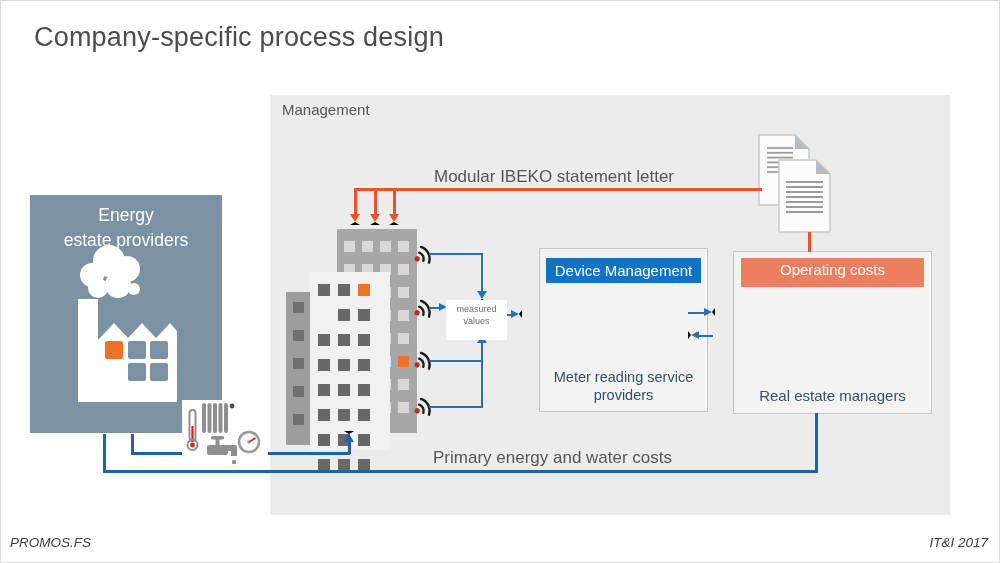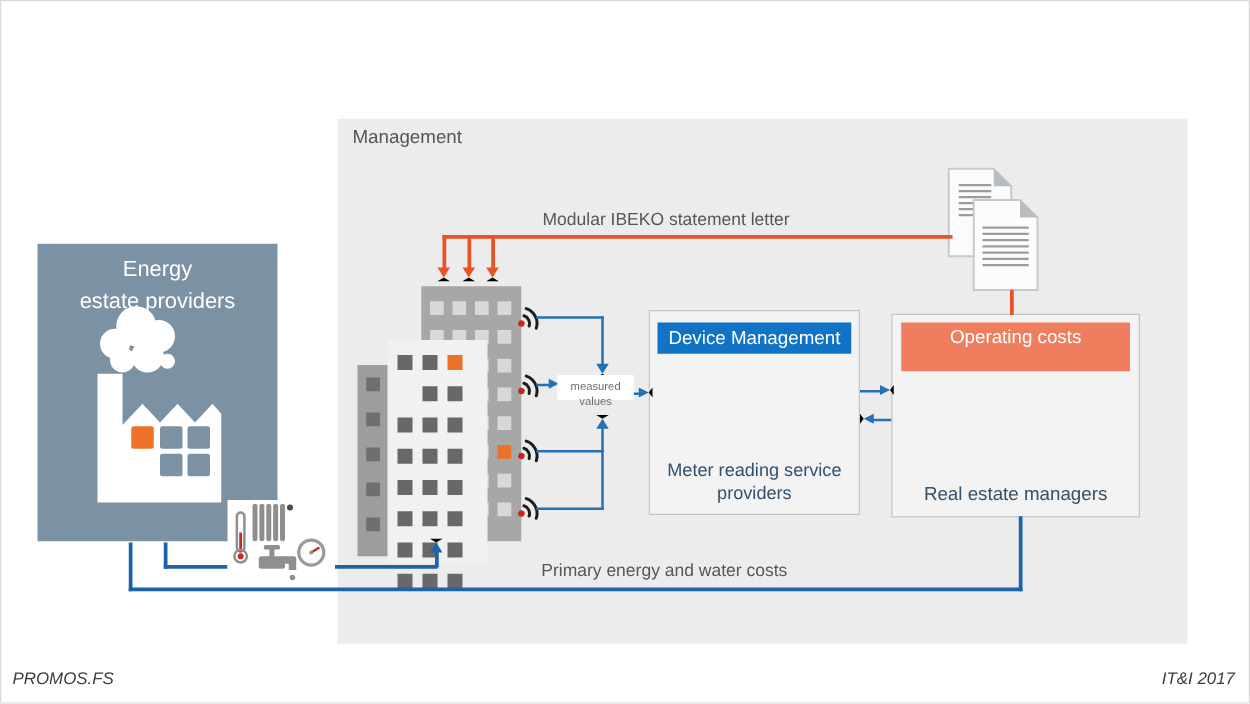--- a/index.html
+++ b/index.html
@@ -33,37 +33,38 @@
   .h2{height:2px;} .v2{width:2px;} .h3{height:3px;} .v3{width:3px;}
   .arr{position:absolute;width:0;height:0;border-style:solid;z-index:3;}
   .a-down-b{border-left:5px solid transparent;border-right:5px solid transparent;border-top:8px solid var(--accent-blue,#2471b4);}
   .a-up-b{border-left:5px solid transparent;border-right:5px solid transparent;border-bottom:8px solid var(--accent-blue,#2471b4);}
   .a-up-d{border-left:5px solid transparent;border-right:5px solid transparent;border-bottom:8px solid var(--line-blue-dark,#1e62ab);}
   .a-right-b{border-top:4.5px solid transparent;border-bottom:4.5px solid transparent;border-left:8px solid var(--accent-blue,#2471b4);}
   .a-left-b{border-top:4.5px solid transparent;border-bottom:4.5px solid transparent;border-right:8px solid var(--accent-blue,#2471b4);}
   .a-down-o{border-left:5.5px solid transparent;border-right:5.5px solid transparent;border-top:8px solid var(--accent-orange,#e95327);}
   .wifi{z-index:3;width:22px;height:22px;}
   .wifi svg{transform:rotate(18deg);}
-  .mv-box{left:446px;top:300px;width:61px;height:20px;background:#fff;z-index:3;
+  .mv-box{left:446px;top:300px;width:61px;height:40px;background:#fff;z-index:3;
           font-size:9px;color:#6e6e6e;text-align:center;line-height:1.35;padding-top:3px;box-sizing:border-box;white-space:pre-line;}
-  .flow-label{font-size:14px;color:var(--text,#55565a);z-index:2;}
-  .card{background:#f3f3f3;border:1px solid #c5c5c5;z-index:2;box-sizing:content-box;}
+  .flow-label{font-size:17px;color:var(--text,#55565a);z-index:2;}
+  .card{background:#f3f3f3;border:1px solid #c5c5c5;z-index:2;box-sizing:content-box;margin-left:20px;}
   .card-meter{left:519px;top:248px;width:167px;height:162px;}
   .card-estate{left:713px;top:251px;width:197px;height:161px;}
   .bar{position:absolute;left:6px;right:6px;color:#fff;text-align:center;font-size:15px;}
   .estate .bar{left:7px;right:7px;}
   .caption{position:absolute;left:0;width:100%;text-align:center;color:var(--caption,#33506b);}
   .docs{left:753px;top:130px;z-index:2;}
   .footer{top:535px;font-size:13.5px;font-style:italic;color:#3c3c3c;z-index:2;}
 </style>
 </head>
 <body>
 
 <div class="slide">
 
+  <div class="abs title">Company-specific process design</div>
 
   <div class="abs panel"></div>
   <div class="abs panel-label">Management</div>
 
   <div class="abs energy">
     <div class="energy-label">Energy
 estate providers</div>
     <svg class="factory-svg" width="192" height="238" viewBox="0 0 192 238">
       <g fill="#ffffff">
         <circle cx="62" cy="80" r="12"></circle>
@@ -262,21 +263,21 @@
       <line x1="33" y1="82" x2="70" y2="82"></line>
     </g>
   </svg>
 
   <div class="abs card card-meter">
     <div class="bar" style="top: 9px; height: 25px; line-height: 25px; background: rgb(17, 115, 197);">Device Management</div>
     <div class="caption" style="bottom:7px;font-size:14.5px;line-height:1.25;padding:0 4px;box-sizing:border-box;">Meter reading service providers</div>
   </div>
 
   <div class="abs card card-estate estate">
-    <div class="bar" style="top: 6px; height: 39px; line-height: 23px; background: rgb(238, 126, 94);">Operating costs</div>
+    <div class="bar" style="top: 6px; height: 29px; line-height: 23px; background: rgb(238, 126, 94);">Operating costs</div>
     <div class="caption" style="bottom:9px;font-size:15px;">Real estate managers</div>
   </div>
 
   <div class="abs ln bld v3" style="left:103px;top:434px;height:39px;"></div>
   <div class="abs ln bld h3" style="left:103px;top:470px;width:715px;"></div>
   <div class="abs ln bld v3" style="left:815px;top:413px;height:60px;"></div>
   <div class="abs ln bld v3" style="left:131px;top:434px;height:21px;"></div>
   <div class="abs ln bld h3" style="left:131px;top:452px;width:51px;"></div>
   <div class="abs ln bld h3" style="left:268px;top:452px;width:82px;"></div>
   <div class="abs ln bld v3" style="left:348px;top:438px;height:16px;"></div>

